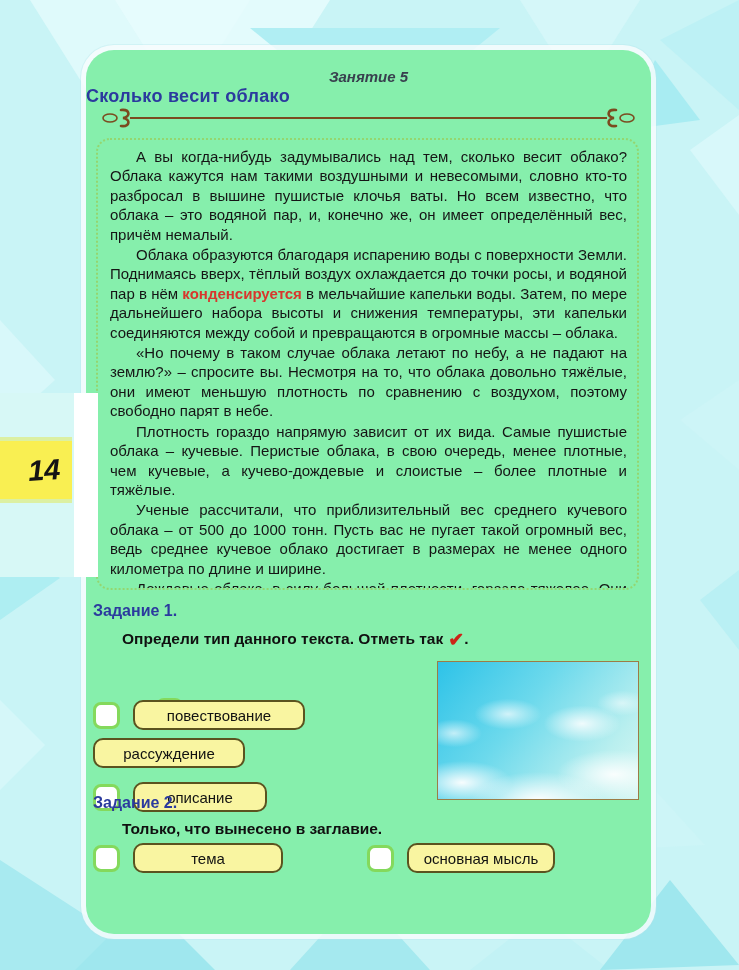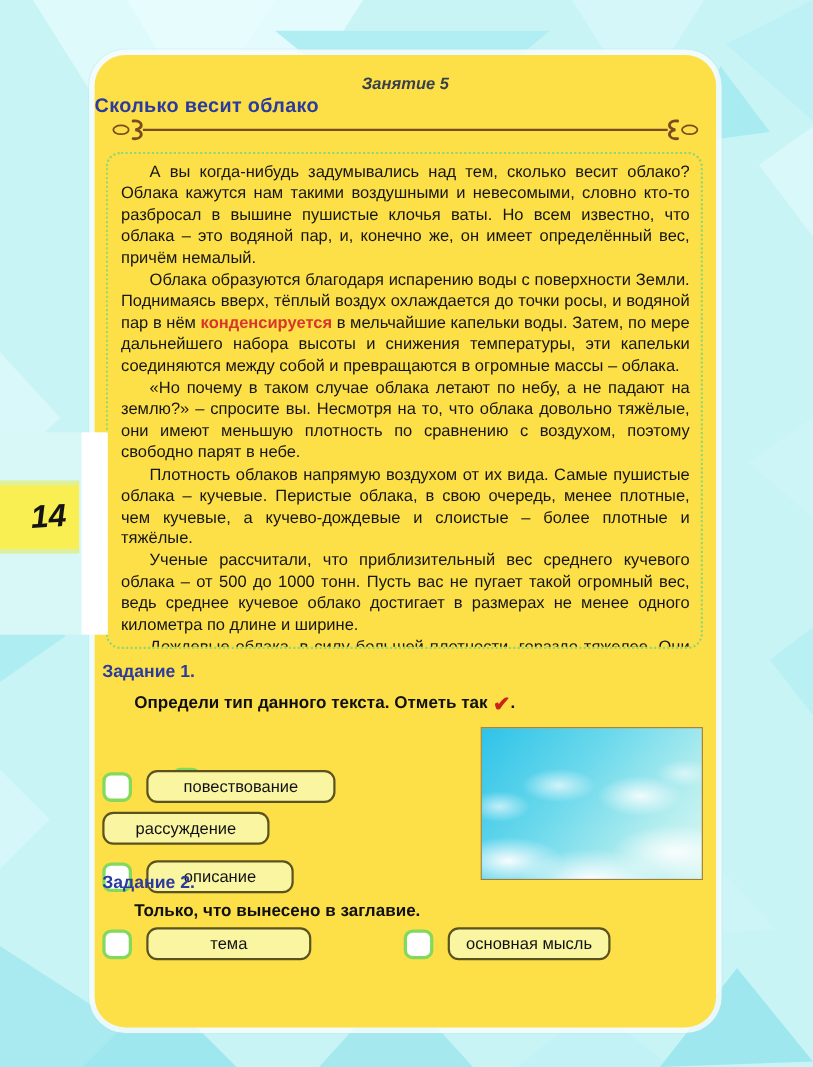--- a/index.html
+++ b/index.html
@@ -3,21 +3,21 @@
 <meta charset="utf-8">
 <style>
   * { box-sizing: border-box; margin: 0; padding: 0; }
   html,body { background:#c9f4f6; }
   body { font-family: "Liberation Sans", sans-serif; }
   .page { position:relative; width:739px; height:970px; background:#c9f4f6; overflow:hidden; }
   .bg-pattern { position:absolute; inset:0; }
 
   .card {
     position:absolute; left:86px; top:50px; width:565px; height:884px;
-    background:#fde047; border-radius:28px;
+    background:#86efac; border-radius:28px;
     box-shadow: 0 0 0 5px rgba(255,255,255,0.75), 0 0 0 6px rgba(180,230,235,0.35);
   }
 
   .lesson-label { position:absolute; top:18px; left:0; width:100%; text-align:center;
     font-size:15px; font-weight:bold; font-style:italic; color:#38404e; }
   .page-title { position:absolute; top:36px; left:0; width:100%; text-align:left;
     font-size:18px; font-weight:bold; color:#2b3a9e; letter-spacing:0.3px; }
   .divider { position:absolute; top:56px; left:14px; }
 
   .reading {
@@ -108,21 +108,21 @@
       <path d="M 21 4 C 30 3 31 11 23 12 C 31 13 30 21 21 20" fill="none" stroke="#7b4b1f" stroke-width="2.6" stroke-linecap="round"></path>
       <line x1="30" y1="12" x2="507" y2="12" stroke="#7b4b1f" stroke-width="2"></line>
       <path d="M 516 4 C 507 3 506 11 514 12 C 506 13 507 21 516 20" fill="none" stroke="#7b4b1f" stroke-width="2.6" stroke-linecap="round"></path>
       <ellipse cx="527" cy="12" rx="7" ry="4" fill="none" stroke="#7b4b1f" stroke-width="1.6"></ellipse>
     </svg>
 
     <div class="reading">
       <p class="para">А вы когда-нибудь задумывались над тем, сколько весит облако? Облака кажутся нам такими воздушными и невесомыми, словно кто-то разбросал в вышине пушистые клочья ваты. Но всем известно, что облака – это водяной пар, и, конечно же, он имеет определённый вес, причём немалый.</p>
       <p class="para"><span>Облака образуются благодаря испарению воды с поверхности Земли. Поднимаясь вверх, тёплый воздух охлаждается до точки росы, и водяной пар в нём </span><span class="hl">конденсируется</span><span> в мельчайшие капельки воды. Затем, по мере дальнейшего набора высоты и снижения температуры, эти капельки соединяются между собой и превращаются в огромные массы – облака.</span></p>
       <p class="para">«Но почему в таком случае облака летают по небу, а не падают на землю?» – спросите вы. Несмотря на то, что облака довольно тяжёлые, они имеют меньшую плотность по сравнению с воздухом, поэтому свободно парят в небе.</p>
-      <p class="para">Плотность облаков напрямую воздухом от их вида. Самые пушистые облака – кучевые. Перистые облака, в свою очередь, менее плотные, чем кучевые, а кучево-дождевые и слоистые – более плотные и тяжёлые.</p>
+      <p class="para">Плотность гораздо напрямую зависит от их вида. Самые пушистые облака – кучевые. Перистые облака, в свою очередь, менее плотные, чем кучевые, а кучево-дождевые и слоистые – более плотные и тяжёлые.</p>
       <p class="para">Ученые рассчитали, что приблизительный вес среднего кучевого облака – от 500 до 1000 тонн. Пусть вас не пугает такой огромный вес, ведь среднее кучевое облако достигает в размерах не менее одного километра по длине и ширине.</p>
       <p class="para">Дождевые облака, в силу большей плотности, гораздо тяжелее. Они могут весить миллионы тонн! Только представьте, глядя на небо, что там парит объект, масса которого в среднем сопоставима со стадом из 500 слонов!</p>
     </div>
 
     <h3 class="task-label task1-label">Задание 1.</h3>
     <p class="instr task1-instr"><span>Определи тип данного текста. Отметь так</span><span class="check">✔</span><span>.</span></p>
 
     <div class="opt-row row1">
       <div class="checkbox"></div>
       <div class="pill pill-w1">

